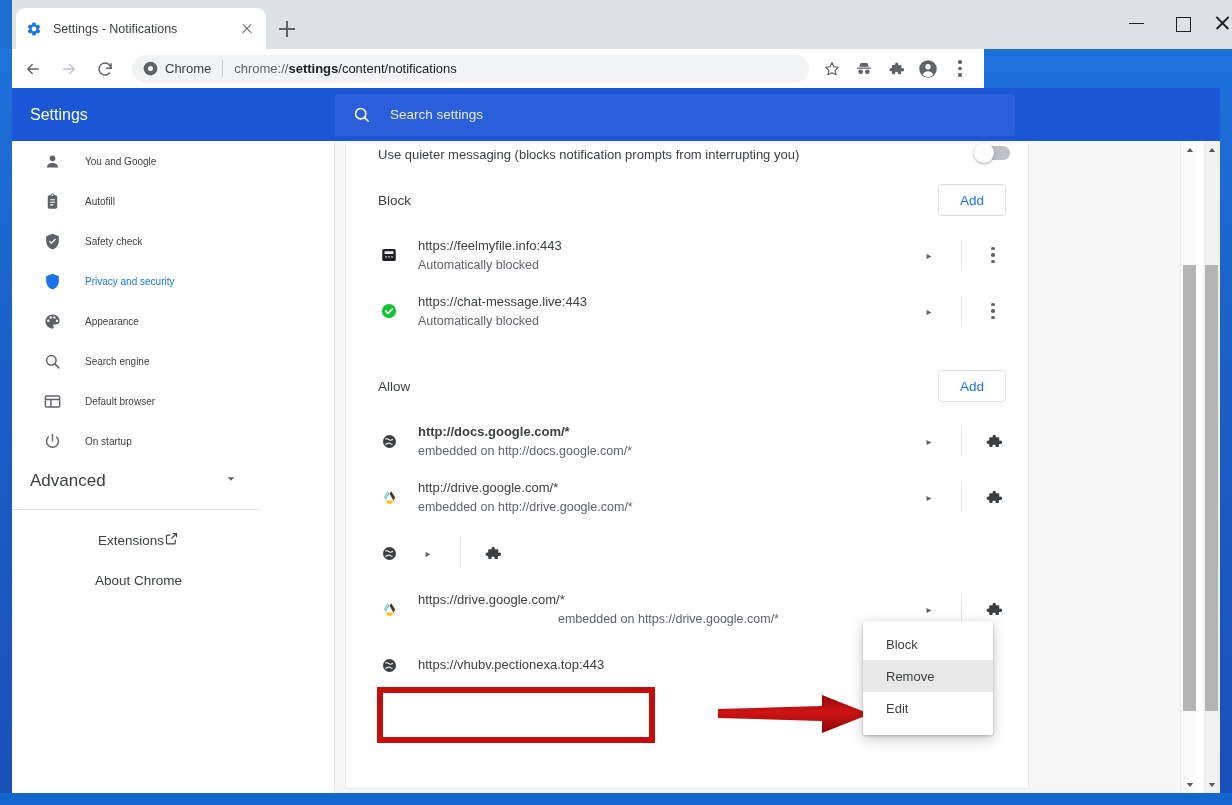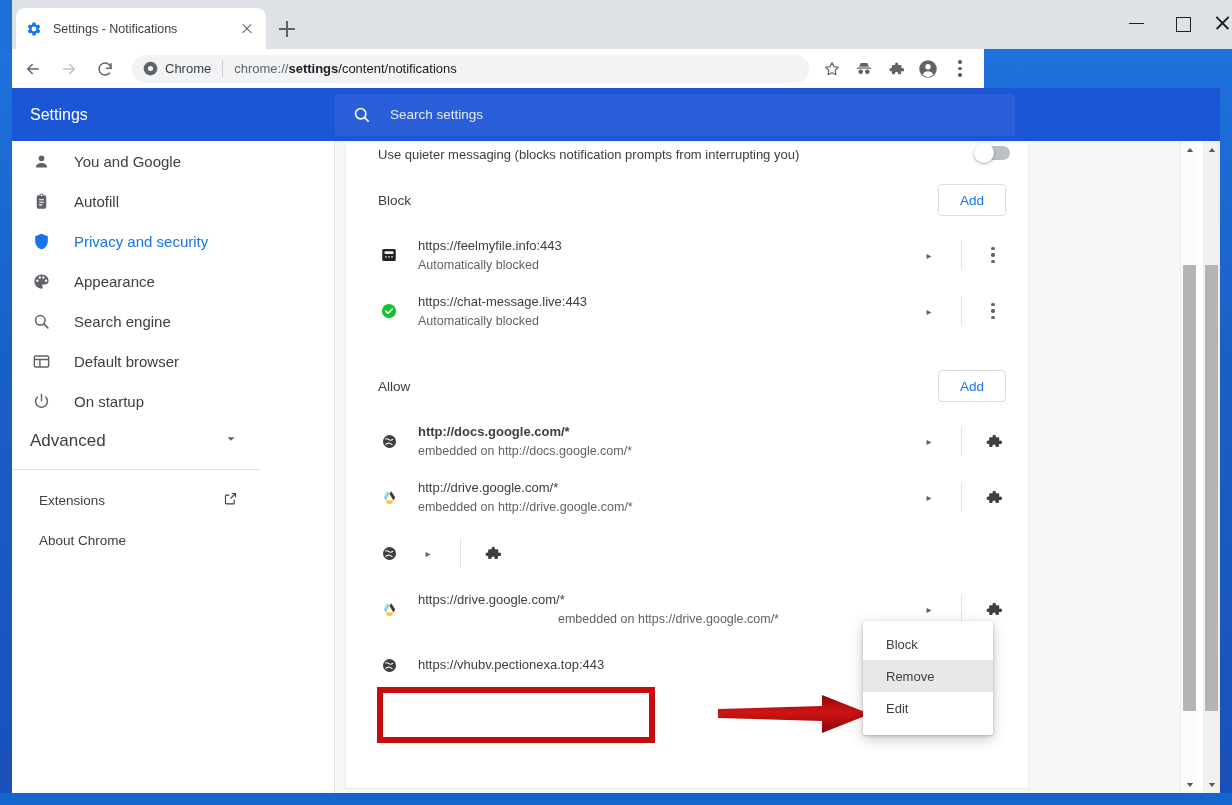--- a/index.html
+++ b/index.html
@@ -116,33 +116,33 @@
 
   
   #page-body {
     position: absolute; left: 12px; top: 141px; width: 1208px; height: 652px;
     background: #ffffff; overflow: hidden;
   }
   
   #sidebar { position:absolute; left:0; top:0; width:248px; height:652px; background:#ffffff; }
   .side-item {
     display: flex; align-items: center; height: 40px; padding-left: 18px; cursor: pointer;
-    color: #3c4043; font-size: 15px;
+    color: #3c4043; font-size: 10px; margin-left: 11px;
   }
   .side-item .ico { width:22px; height:22px; flex:none; margin-right:22px; display:flex; align-items:center; justify-content:center; color:#5f6368; }
   .side-item.active { color: #1a73e8; }
   .side-item.active .ico { color: #1a73e8; }
   #side-advanced {
     display:flex; align-items:center; height:40px; padding-left:18px; cursor:pointer;
     color:#3c4043; font-size:17px; justify-content: space-between; padding-right: 22px;
   }
   #side-divider { height:1px; background:#e0e0e0; margin: 8px 0 10px 0; width: 248px; }
   .side-plain {
     display:flex; align-items:center; height:40px; padding-left:18px; padding-right:22px;
-    cursor:pointer; color:#3c4043; font-size:13.5px; justify-content: space-between; margin-left: 9px;
+    cursor:pointer; color:#3c4043; font-size:13.5px; justify-content: center; margin-left: 9px;
   }
 
   
   #content-divider { position:absolute; left:322px; top:0; width:1px; height:652px; background:#e4e4e4; }
 
   
   #content {
     position:absolute; left:323px; top:0; width:862px; height:652px;
     background:#f7f7f7; overflow:hidden;
   }
@@ -349,20 +349,29 @@
 
       <div class="side-item">
         <span class="ico">
           <svg viewBox="0 0 24 24" width="19" height="19" fill="currentColor">
             <path d="M16 4h-1.2a2.9 2.9 0 00-5.6 0H8a2 2 0 00-2 2v13a2 2 0 002 2h8a2 2 0 002-2V6a2 2 0 00-2-2zm-4-1.2a1.2 1.2 0 110 2.4 1.2 1.2 0 010-2.4zM9 9h6v1.5H9zm0 3.2h6v1.5H9zm0 3.3h4v1.5H9z"></path>
           </svg>
         </span>
         <span>Autofill</span>
       </div>
 
+      <div class="side-item">
+        <span class="ico">
+          <svg viewBox="0 0 24 24" width="19" height="19" fill="currentColor">
+            <path d="M12 2.2L4 5.4v6c0 5 3.4 9.6 8 10.5 4.6-.9 8-5.5 8-10.5v-6z"></path>
+            <path d="M10.6 15.2L7.6 12.2l1.2-1.2 1.8 1.8 4.6-4.6 1.2 1.2z" fill="#fff"></path>
+          </svg>
+        </span>
+        <span>Safety check</span>
+      </div>
 
       <div class="side-item active">
         <span class="ico">
           <svg viewBox="0 0 24 24" width="19" height="19" fill="currentColor">
             <path d="M12 2.2L4 5.4v6c0 5 3.4 9.6 8 10.5 4.6-.9 8-5.5 8-10.5v-6z"></path>
           </svg>
         </span>
         <span>Privacy and security</span>
       </div>
 

